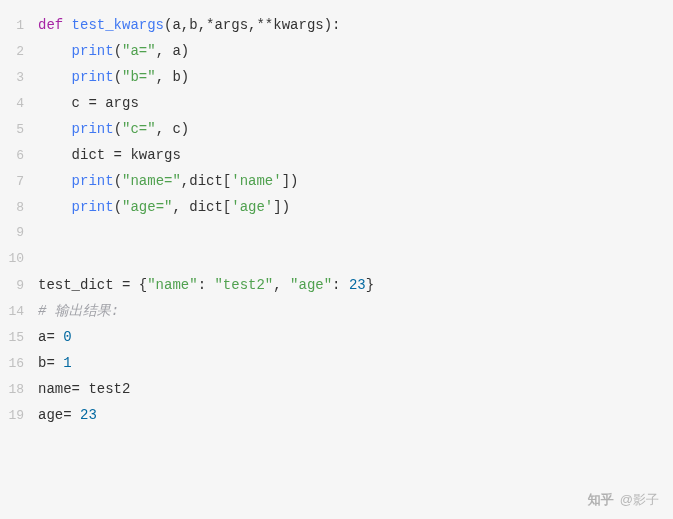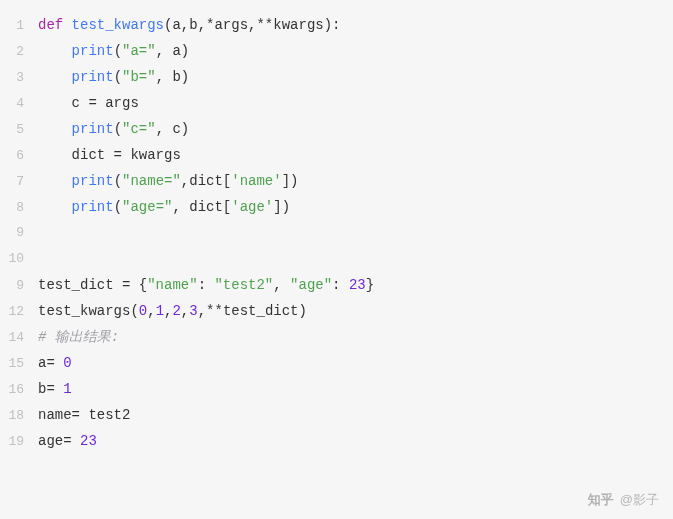--- a/index.html
+++ b/index.html
@@ -33,21 +33,21 @@
     font-size: 13px;
   }
   .code {
     flex: 1;
     color: #333;
   }
   .kw { color: #a626a4; margin-top: 27px; }   
   .fn { color: #4078f2; }   
   .pr { color: #333; }      
   .st { color: #50a14f; }   
-  .nu { color: #6d28d9; }   
+  .nu { color: #0369a1; }   
   .cm { color: #a0a1a7; font-style: italic; } 
   .watermark {
     position: absolute;
     right: 14px;
     bottom: 10px;
     color: rgba(120,120,120,0.5);
     font-family: -apple-system, "PingFang SC", Arial, sans-serif;
     font-size: 13px;
     display: flex;
     align-items: center;
@@ -66,21 +66,20 @@
     <div class="line"><span class="gutter">2</span><span class="code"><span>    </span><span class="fn">print</span><span class="pr">(</span><span class="st">"a="</span><span class="pr">, a)</span></span></div>
     <div class="line"><span class="gutter">3</span><span class="code"><span>    </span><span class="fn">print</span><span class="pr">(</span><span class="st">"b="</span><span class="pr">, b)</span></span></div>
     <div class="line"><span class="gutter">4</span><span class="code"><span>    </span><span class="pr">c = args</span></span></div>
     <div class="line"><span class="gutter">5</span><span class="code"><span>    </span><span class="fn">print</span><span class="pr">(</span><span class="st">"c="</span><span class="pr">, c)</span></span></div>
     <div class="line"><span class="gutter">6</span><span class="code"><span>    </span><span class="pr">dict = kwargs</span></span></div>
     <div class="line"><span class="gutter">7</span><span class="code"><span>    </span><span class="fn">print</span><span class="pr">(</span><span class="st">"name="</span><span class="pr">,dict[</span><span class="st">'name'</span><span class="pr">])</span></span></div>
     <div class="line"><span class="gutter">8</span><span class="code"><span>    </span><span class="fn">print</span><span class="pr">(</span><span class="st">"age="</span><span class="pr">, dict[</span><span class="st">'age'</span><span class="pr">])</span></span></div>
     <div class="line"><span class="gutter">9</span><span class="code"></span></div>
     <div class="line"><span class="gutter">10</span><span class="code"></span></div>
     <div class="line"><span class="gutter">9</span><span class="code"><span class="pr">test_dict = {</span><span class="st">"name"</span><span class="pr">: </span><span class="st">"test2"</span><span class="pr">, </span><span class="st">"age"</span><span class="pr">: </span><span class="nu">23</span><span class="pr">}</span></span></div>
-    <div class="line"><span class="gutter">12</span><span class="code"><span class="pr">test_kwargs(</span><span class="nu">0</span><span class="pr">,</span><span class="nu">1</span><span class="pr">,</span><span class="nu">2</span><span class="pr">,</span><span class="nu">3</span><span class="pr">,**test_dict)</span></span></div>
     <div class="line"><span class="gutter">14</span><span class="code"><span class="cm"># 输出结果:</span></span></div>
     <div class="line"><span class="gutter">15</span><span class="code"><span class="pr">a= </span><span class="nu">0</span></span></div>
     <div class="line"><span class="gutter">16</span><span class="code"><span class="pr">b= </span><span class="nu">1</span></span></div>
     <div class="line"><span class="gutter">18</span><span class="code"><span class="pr">name= test2</span></span></div>
     <div class="line"><span class="gutter">19</span><span class="code"><span class="pr">age= </span><span class="nu">23</span></span></div>
   </div>
 
 <div class="watermark">
   <span class="zh-logo">知乎</span>
   <span>@影子</span>

